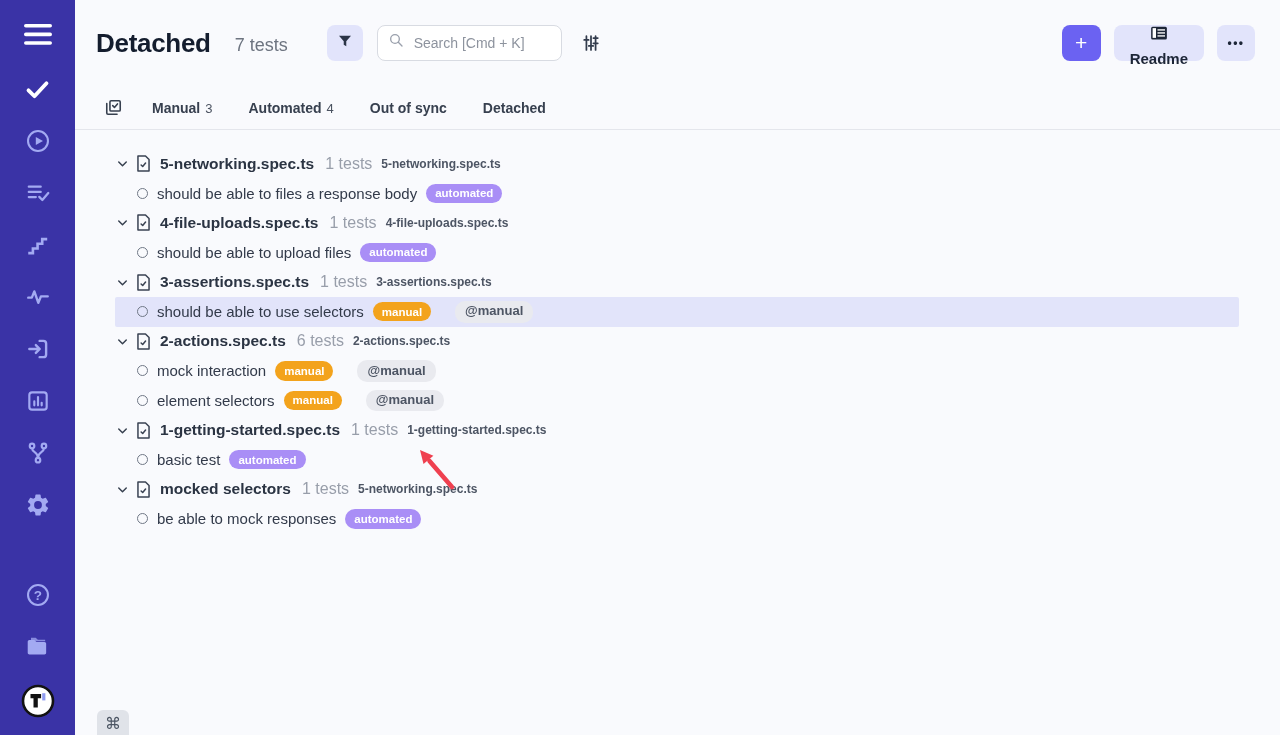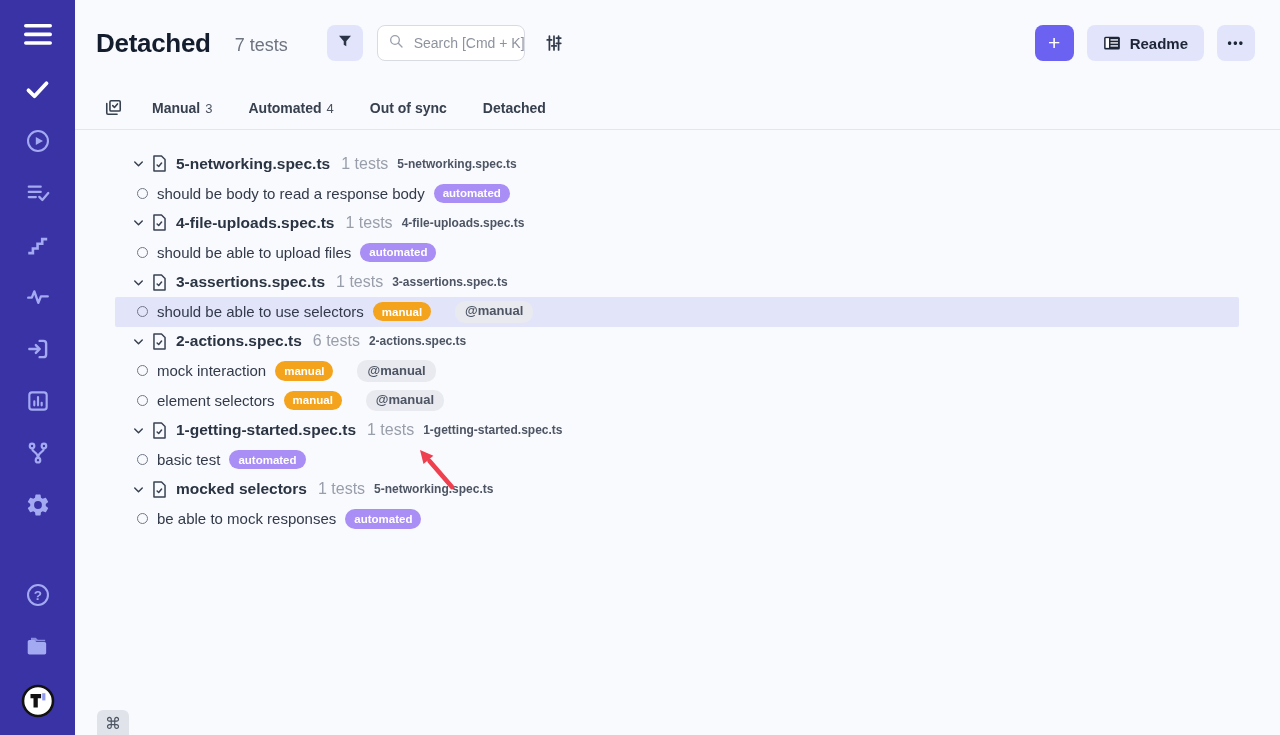--- a/index.html
+++ b/index.html
@@ -14,41 +14,41 @@
   .side-bottom{margin-top:auto;display:flex;flex-direction:column;align-items:center;}
   .side-bottom .side-item{margin-bottom:25px;}
   .logo-item{width:34px;height:34px;margin-bottom:17px;cursor:pointer;}
 
   
   .main{flex:1;position:relative;display:flex;flex-direction:column;}
   .header{height:86px;display:flex;align-items:center;padding:0 25px 0 21px;box-sizing:border-box;}
   .page-title{font-size:26px;font-weight:700;color:#141d2e;letter-spacing:-.3px;}
   .tests-count{font-size:18px;color:#6d7480;margin-left:24px;margin-top:4px;}
   .filter-btn{margin-left:39px;width:36px;height:36px;border-radius:8px;background:var(--light-accent,#e2e4fb);display:flex;align-items:center;justify-content:center;cursor:pointer;}
-  .search-box{margin-left:14px;width:148px;height:36px;border-radius:8px;border:1px solid #d8dbe2;background:#fff;display:flex;align-items:center;padding:0 10px;box-sizing:border-box;}
+  .search-box{margin-left:14px;width:185px;height:36px;border-radius:8px;border:1px solid #d8dbe2;background:#fff;display:flex;align-items:flex-end;padding:8px 10px;box-sizing:border-box;}
   .search-box input{border:0;outline:0;background:transparent;font-family:"Liberation Sans",sans-serif;font-size:14px;color:#3a4353;width:140px;margin-left:8px;}
   .search-box input::placeholder{color:#8d939e;}
   .sliders-btn{margin-left:16px;width:26px;height:26px;display:flex;align-items:center;justify-content:center;cursor:pointer;}
   .header-right{margin-left:auto;display:flex;align-items:center;gap:13px;}
   .add-btn{width:39px;height:36px;border-radius:8px;background:var(--accent,#6b62f2);color:#fff;font-size:21px;font-weight:400;display:flex;align-items:center;justify-content:center;cursor:pointer;}
-  .readme-btn{height:36px;border-radius:8px;background:var(--light-accent,#e2e4fb);display:flex;align-items:center;padding:0 16px;gap:9px;cursor:pointer;}
+  .readme-btn{height:36px;border-radius:8px;background:var(--light-accent,#e2e4fb);display:flex;align-items:center;padding:0 16px;gap:9px;cursor:pointer;flex-direction:column;}
   .readme-btn span{font-size:15px;font-weight:700;color:#1d2637;}
   .more-btn{width:38px;height:36px;border-radius:8px;background:var(--light-accent,#e2e4fb);display:flex;align-items:center;justify-content:center;color:#1d2637;font-size:12px;font-weight:700;letter-spacing:1.5px;cursor:pointer;}
 
   
   .tabs-row{height:44px;display:flex;align-items:center;padding-left:29px;border-bottom:1px solid #e4e6ec;box-sizing:border-box;gap:36px;}
   .tabs-icon{display:flex;align-items:center;cursor:pointer;margin-right:-7px;}
   .tab{display:flex;align-items:baseline;gap:5px;cursor:pointer;}
   .tab .lbl{font-size:14px;font-weight:700;color:#37404f;}
   .tab .cnt{font-size:13px;color:#4a5260;}
 
   
   .content{padding-top:19px;position:relative;flex:1;}
   .row{height:29.6px;display:flex;align-items:center;box-sizing:border-box;}
-  .file-row{padding-left:56px;cursor:pointer;}
+  .file-row{padding-left:40px;cursor:pointer;}
   .chev{display:flex;margin-right:5px;}
   .ficon{display:flex;margin-right:8px;}
   .fname{font-size:15.5px;font-weight:700;color:#2b3443;margin-right:11px;}
   .fcount{font-size:16px;color:#989eaa;margin-right:9px;}
   .fpath{font-size:12px;font-weight:700;color:#4d5564;}
   .test-row{margin-left:40px;margin-right:41px;padding-left:22px;border-radius:2px;cursor:pointer;}
   .test-row.hl{background:var(--highlight,#e2e4fa);}
   .tcircle{width:11px;height:11px;border:1.5px solid #707886;border-radius:50%;margin-right:9px;box-sizing:border-box;background:transparent;}
   .ttitle{font-size:15px;color:#323a4a;margin-right:9px;}
   .badge{font-size:11.5px;font-weight:700;color:#fff;padding:2.5px 9px;border-radius:10px;line-height:1.25;}
@@ -256,21 +256,21 @@
                 <path d="M3 2.5h9.5L17 7v14.5H3z" stroke-linejoin="round"></path>
                 <path d="M7 13.8l2 2 3.6-4.3" stroke-linecap="round" stroke-linejoin="round"></path>
               </svg>
             </span>
             <span class="fname">5-networking.spec.ts</span>
             <span class="fcount">1 tests</span>
             <span class="fpath">5-networking.spec.ts</span>
           </div>
           <div class="row test-row">
             <span class="tcircle"></span>
-            <span class="ttitle">should be body to read a response body</span>
+            <span class="ttitle">should be able to files a response body</span>
             <span class="badge" style="background: rgb(169, 142, 246);">automated</span>
           </div>
           <div class="row file-row">
             <span class="chev">
               <svg width="15" height="15" viewBox="0 0 24 24" fill="none" stroke="#37404f" stroke-width="2.3" stroke-linecap="round" stroke-linejoin="round">
                 <path d="M6 9.5l6 6 6-6"></path>
               </svg>
             </span>
             <span class="ficon">
               <svg width="17" height="19" viewBox="0 0 20 24" fill="none" stroke="#3a4353" stroke-width="1.9">

